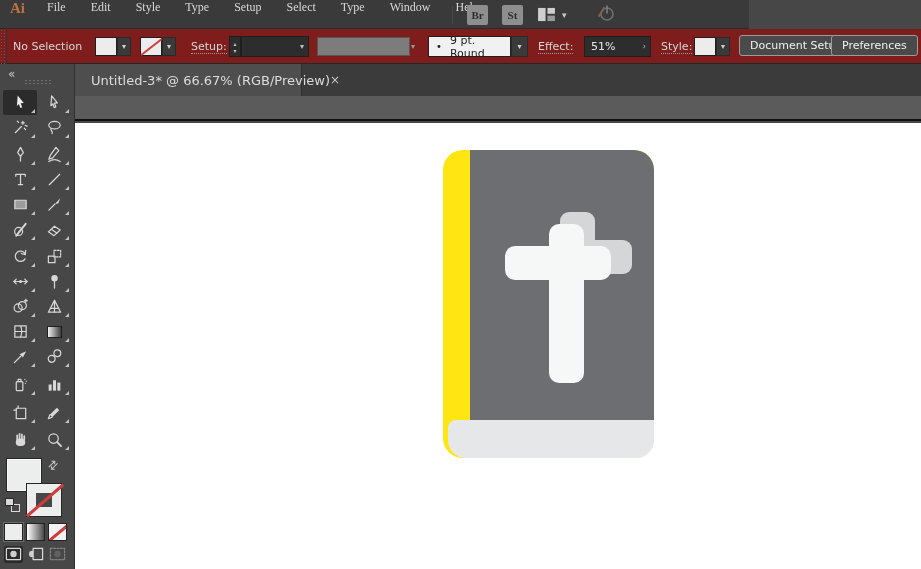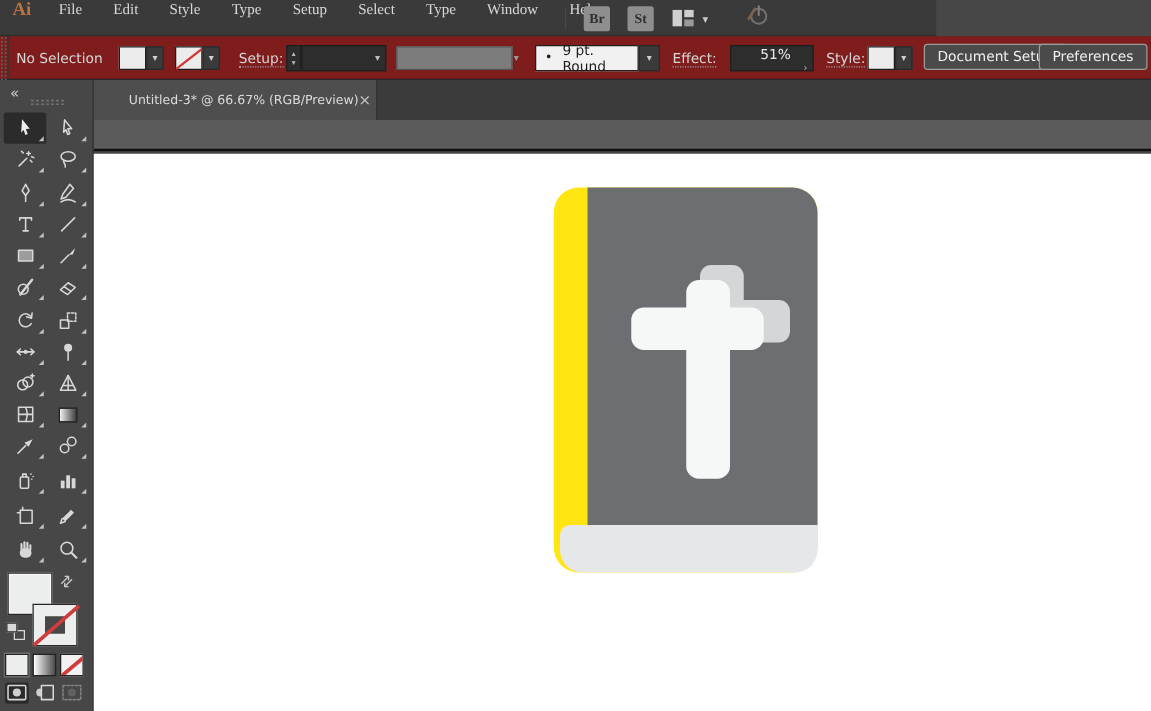--- a/index.html
+++ b/index.html
@@ -33,21 +33,21 @@
   .well-chev { margin-left:auto; margin-right:4px; font-size:8px; color:#BDBDBD; }
   .profile-dd { position:absolute; left:317px; top:8px; width:93px; height:19px; background:#7C7C7C; border:1px solid #565656; }
   .profile-chev { position:absolute; left:411px; top:13px; font-size:8px; color:#9A9A9A; }
   .brush-well { position:absolute; left:428px; top:7px; width:83px; height:21px; background:#F1F1F1; border:1px solid #1F1F1F; color:#1C1C1C; font-size:11px; display:flex; align-items:center; }
   .brush-dot { margin:0 8px 0 7px; font-size:10px; }
   .cb-btn { position:absolute; top:6px; height:21px; background:#4A4A4A; border:1px solid #9B9B9B; border-radius:3px; color:#F0F0F0; font-size:11px; padding:0 10px; display:flex; align-items:center; }
 
   
   .tabbar { position:absolute; left:75px; top:64px; width:846px; height:32px; background:#3B3B3B; }
   .doc-tab { position:absolute; left:0; top:0; width:227px; height:32px; background:#4E4E4E; display:flex; align-items:center; border-right:1px solid #2e2e2e; }
-  .doc-tab .title { margin-left:28px; font-size:10px; color:#DCDCDC; white-space:nowrap; }
+  .doc-tab .title { margin-left:16px; font-size:13px; color:#DCDCDC; white-space:nowrap; }
   .doc-tab .close { margin-left:auto; margin-right:10px; color:#C6C6C6; font-size:12px; line-height:10px; }
   .pasteboard { position:absolute; left:75px; top:96px; width:846px; height:25px; background:#5B5B5B; border-bottom:2px solid #101010; }
 
   
   .toolbox { position:absolute; left:0; top:64px; width:75px; height:505px; background:#474747; border-right:1px solid #303030; }
   .tb-collapse { position:absolute; left:8px; top:3px; color:#C9C9C9; font-size:12px; letter-spacing:-1px; }
   .tb-grip { position:absolute; left:24px; top:15px; width:28px; height:5px; background-image:radial-gradient(#6E6E6E 1px, transparent 1px); background-size:4px 3px; }
   .tools { position:absolute; left:3px; top:26px; width:69px; }
   .tool-row { display:flex; height:25px; }
   .tool-cell { position:relative; width:34px; height:25px; display:flex; align-items:center; justify-content:center; border-radius:2px; }
@@ -148,21 +148,21 @@
     <span class="profile-dd"></span>
     <span class="profile-chev">▾</span>
 
     <span class="brush-well">
       <span class="brush-dot">•</span>
       <span>9 pt. Round</span>
     </span>
     <span class="chev-btn" style="left:511px; width:17px; top:7px; height:21px;">▾</span>
 
     <span class="cb-label linked" style="left:538px">Effect:</span>
-    <span class="dark-well" style="left:584px; width:67px; padding-left:6px;flex-direction:column;">
+    <span class="dark-well" style="left:584px; width:67px; padding-left:6px;">
       <span>51%</span>
       <span class="well-chev">›</span>
     </span>
 
     <span class="cb-label linked" style="left:661px">Style:</span>
     <span class="swatch-chip" style="left:694px"></span>
     <span class="chev-btn" style="left:716px">▾</span>
 
     <span class="cb-btn" style="left:739px">Document Setup</span>
     <span class="cb-btn" style="left:831px">Preferences</span>

